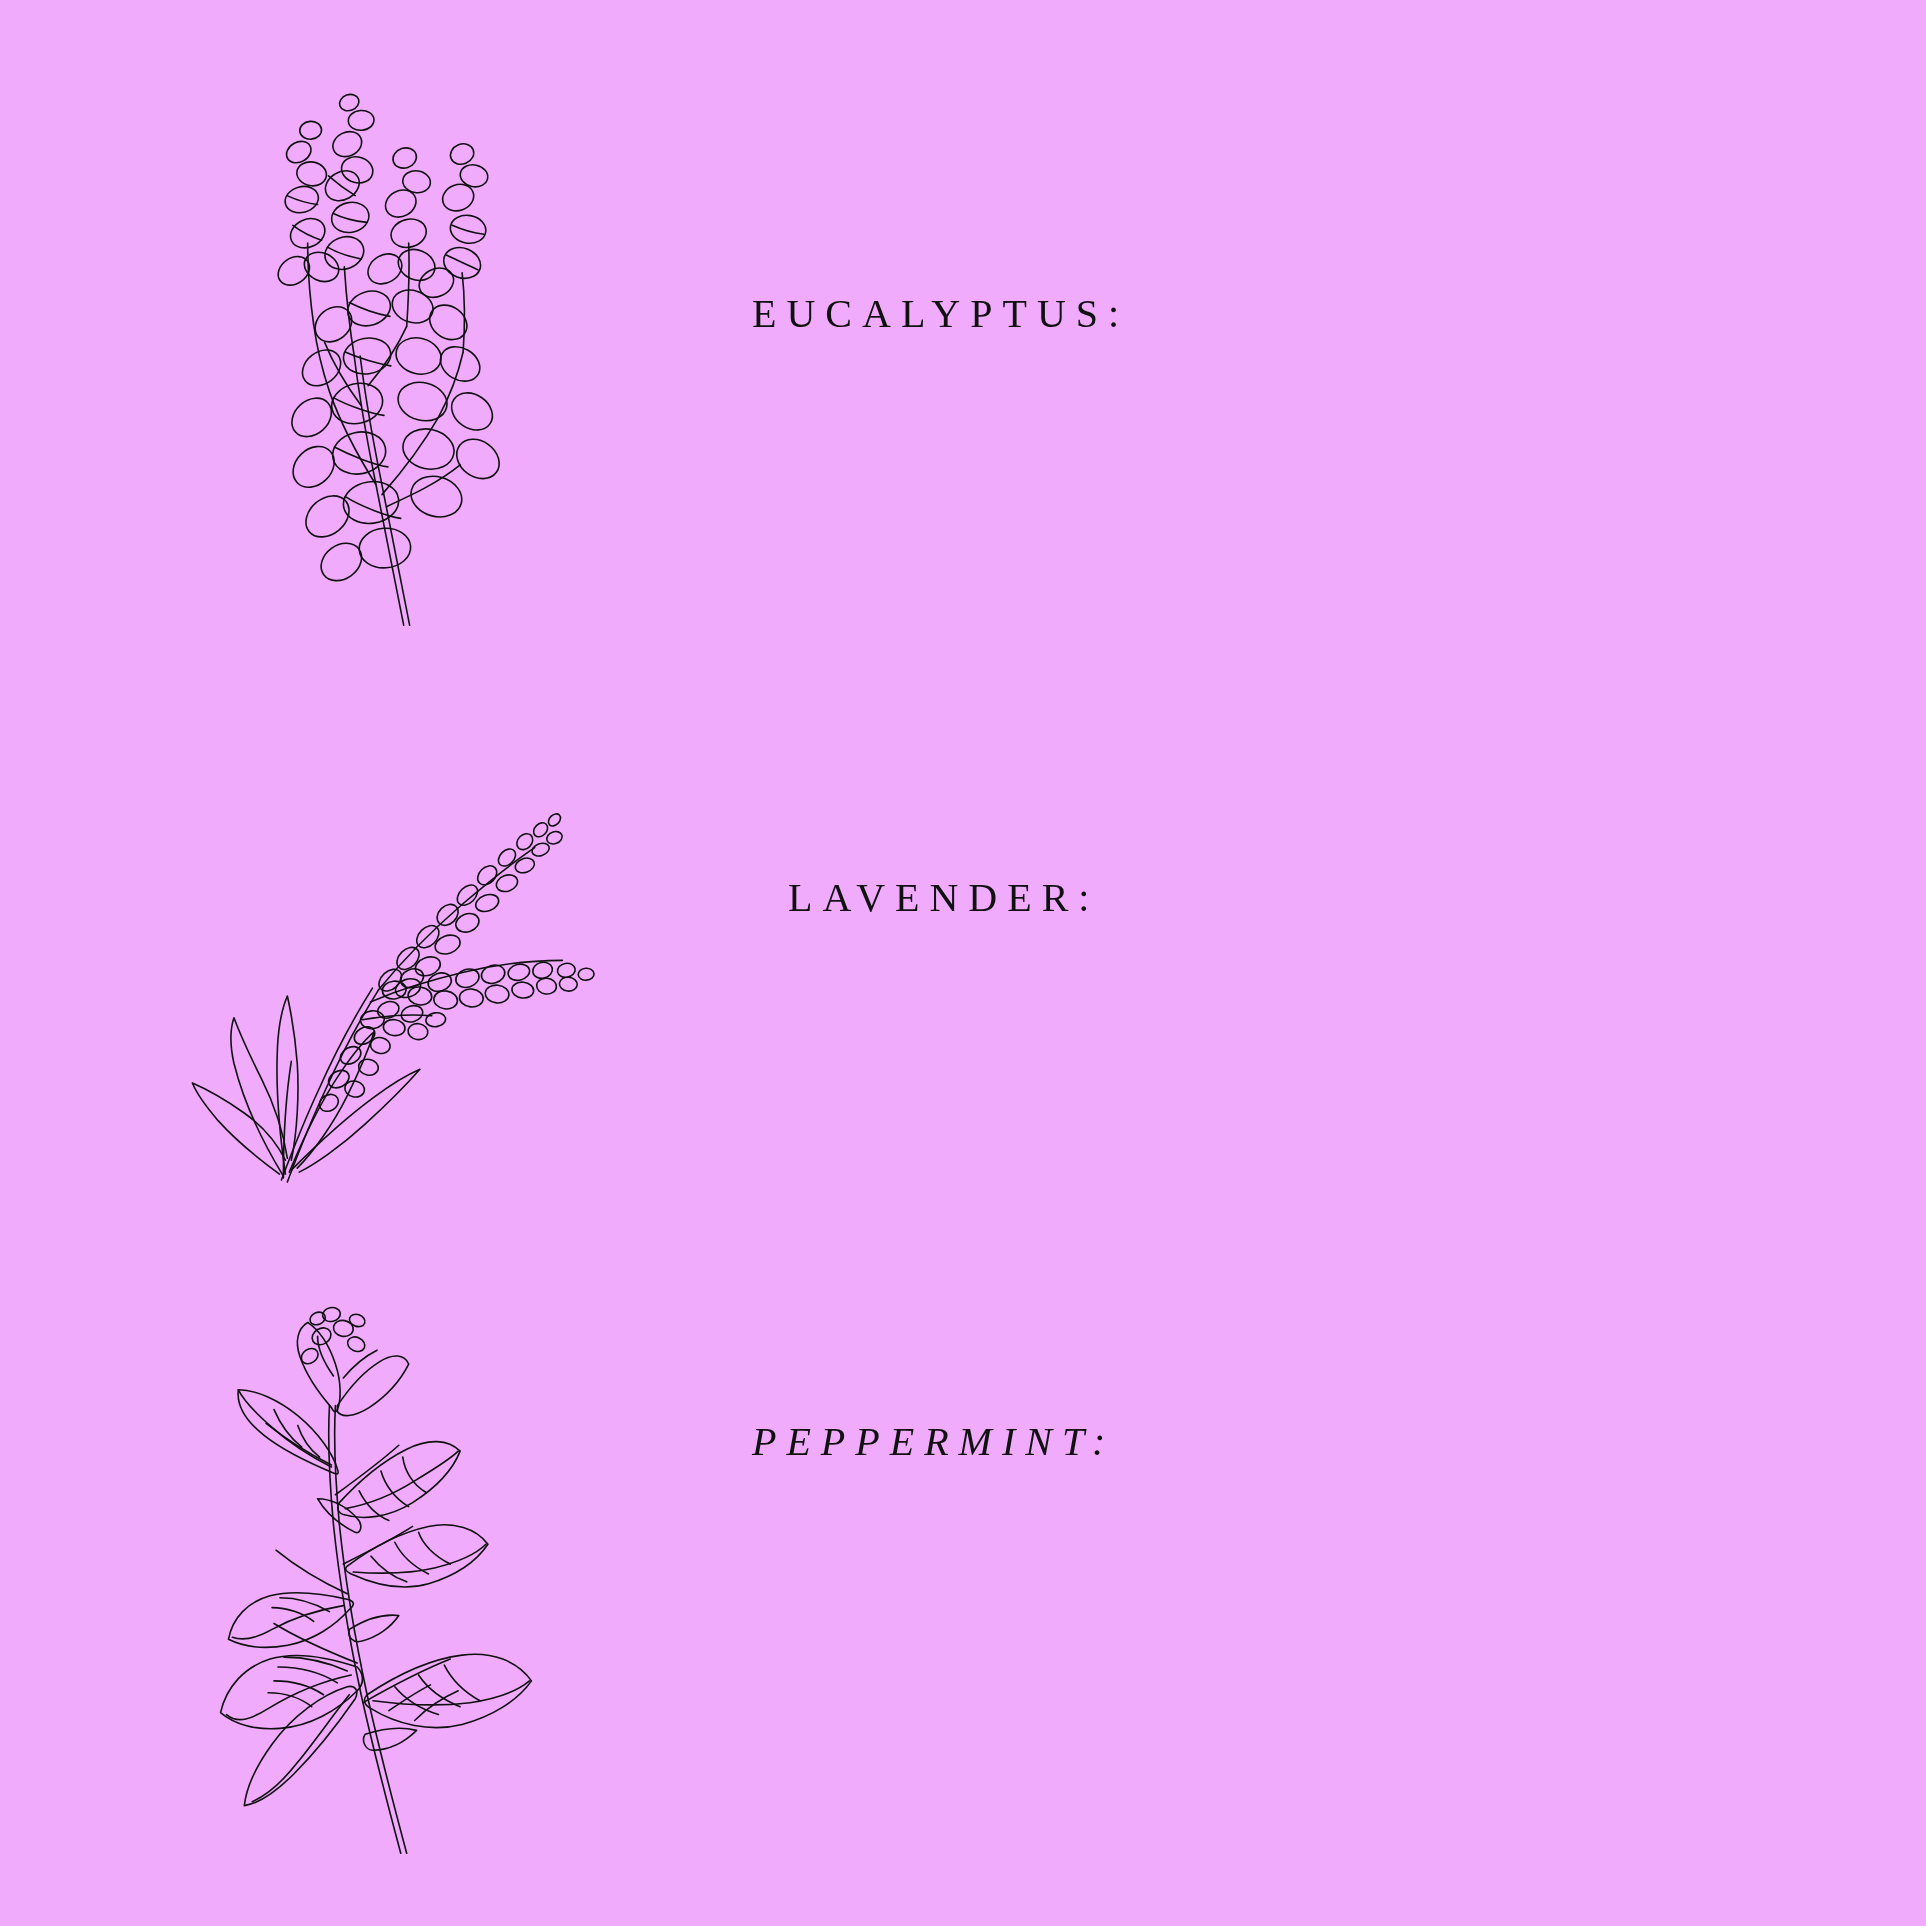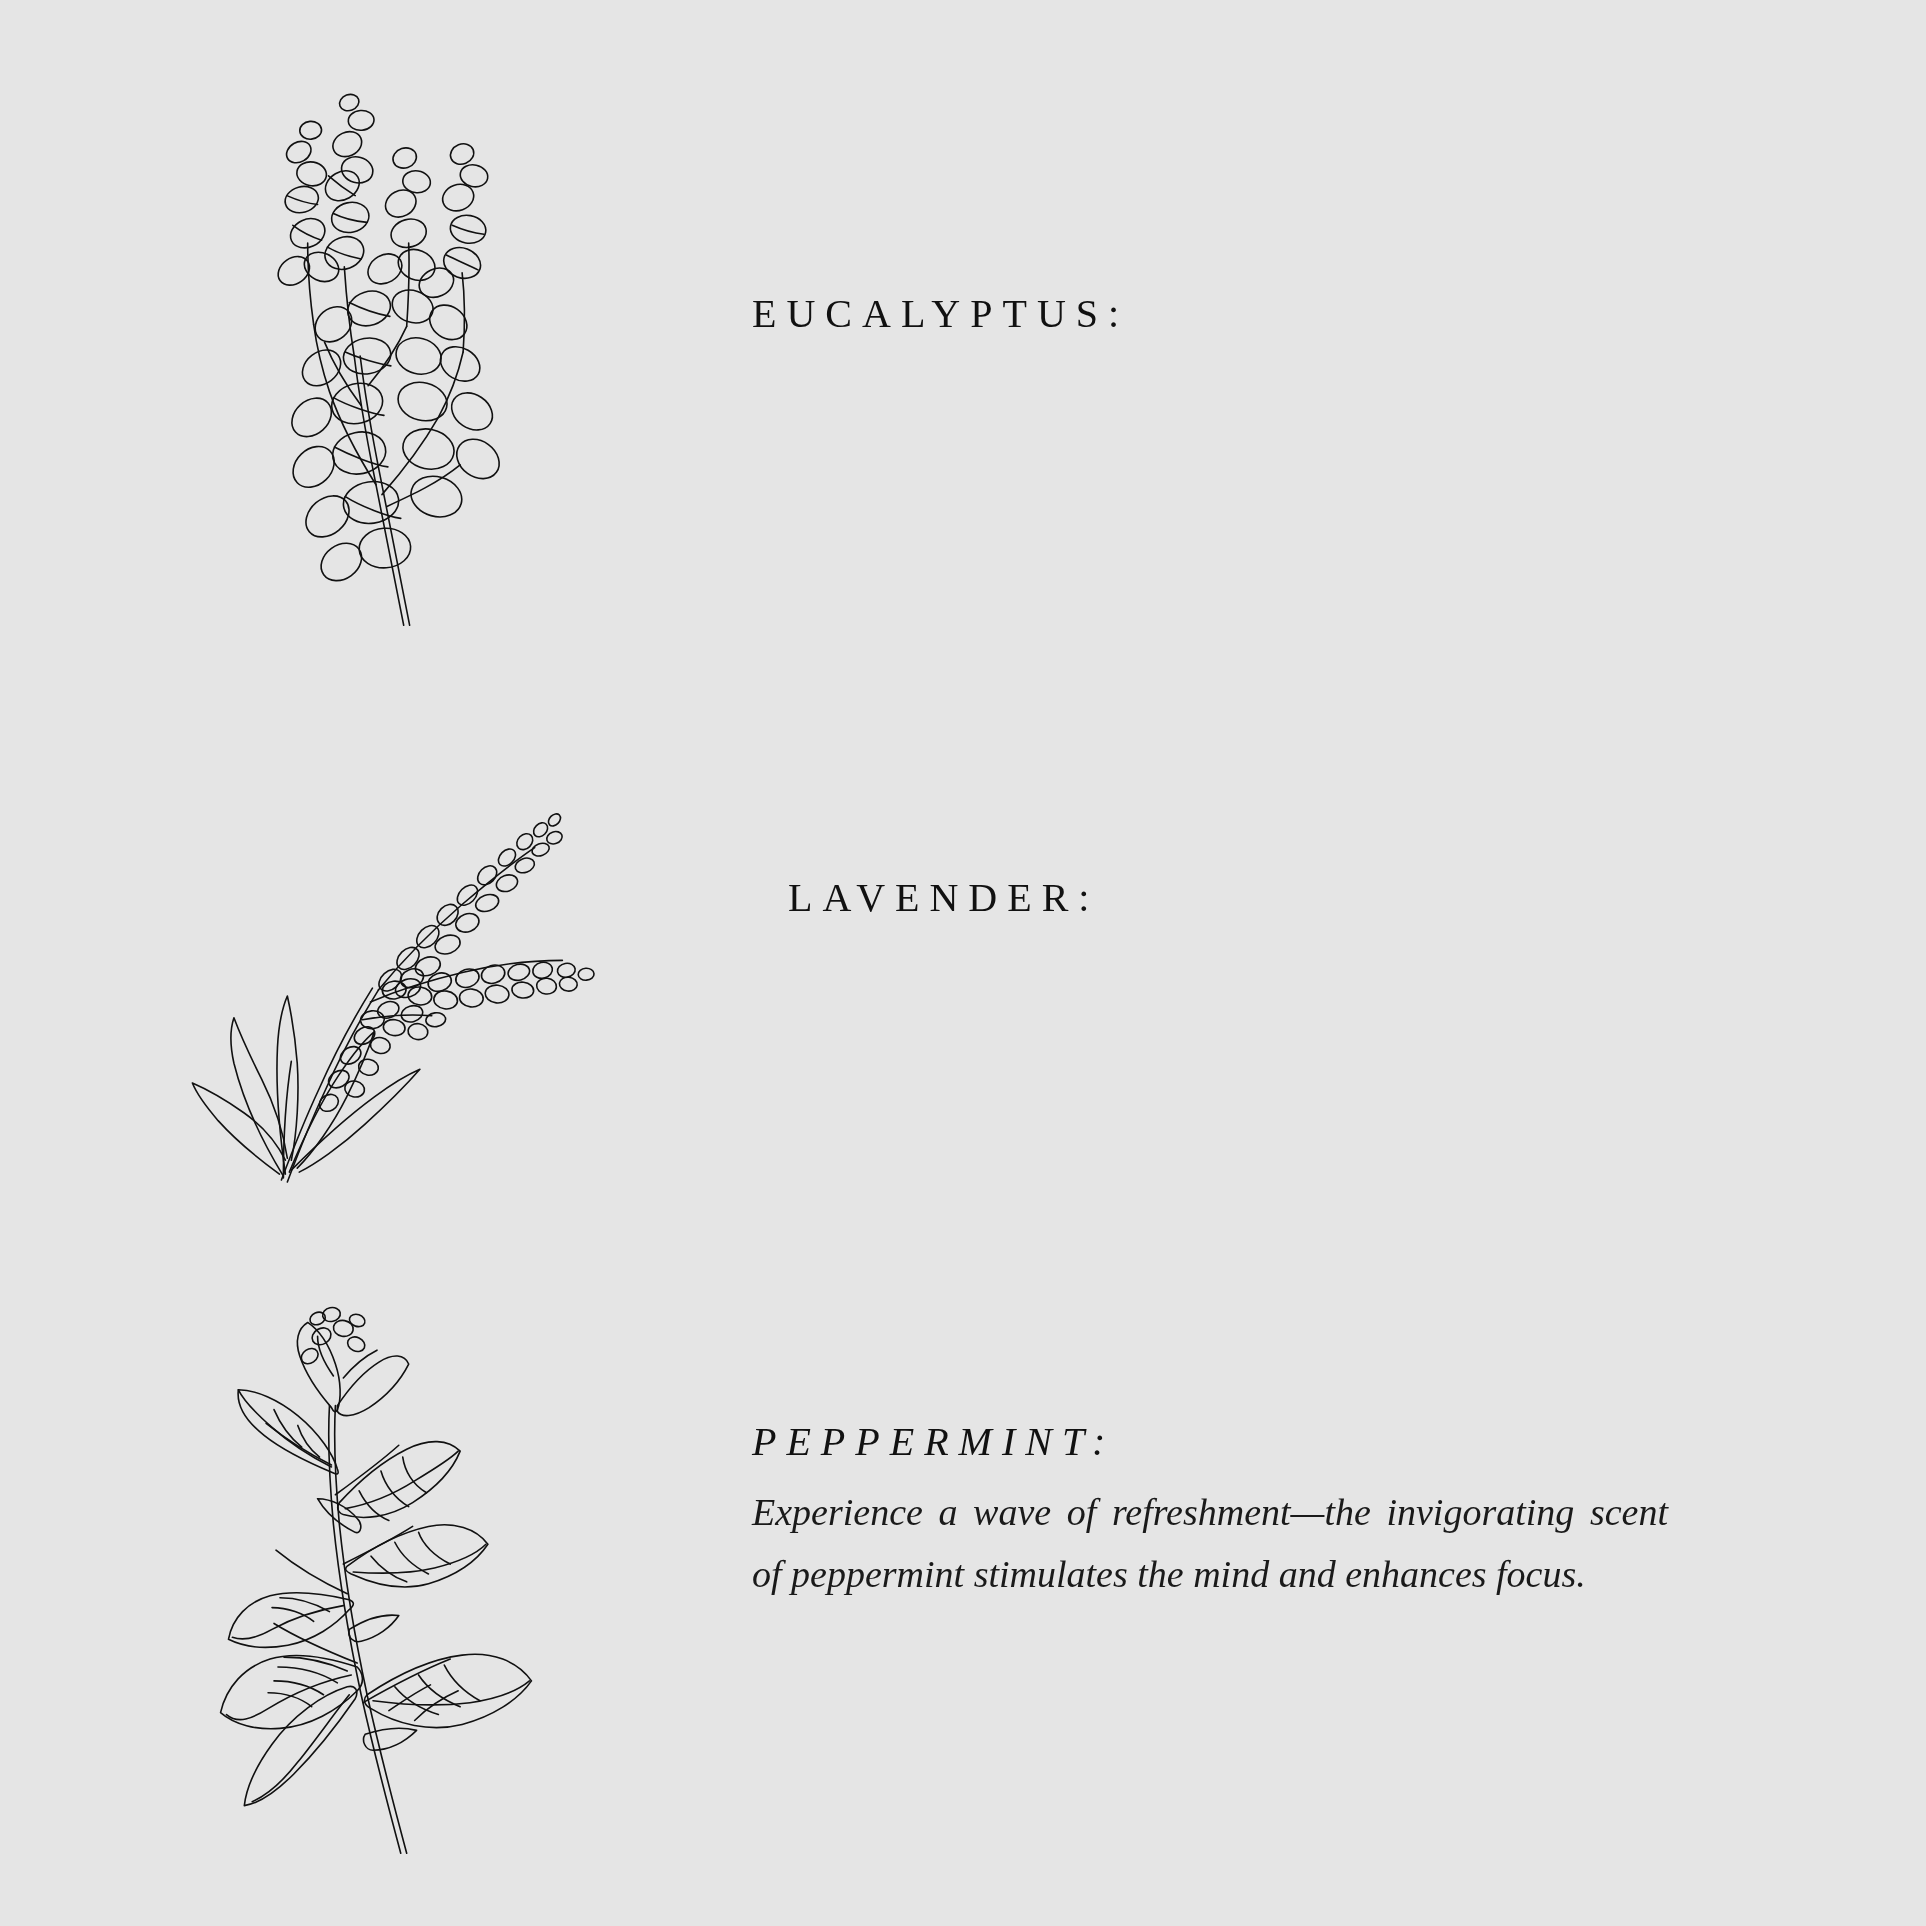--- a/index.html
+++ b/index.html
@@ -12,21 +12,21 @@
     height: 1927px;
     font-family: "Liberation Serif", serif;
     color: #1a1a1a;
     overflow: hidden;
   }
 
   .page {
     position: relative;
     width: 1927px;
     height: 1927px;
-    background: #e5e5e5;
+    background: #f0abfc;
   }
 
   .ingredient-row {
     position: absolute;
     display: flex;
     align-items: flex-start;
     left: 0;
     width: 1927px;
   }
 
@@ -337,18 +337,17 @@
           <ellipse cx="166" cy="52" rx="8" ry="6" transform="rotate(-24 166 52)"></ellipse>
 
           <path d="M198 366 C214 356 232 350 248 352 C240 364 226 374 210 378 C202 380 196 374 198 366 Z"></path>
           <path d="M204 268 C188 260 174 248 166 234 C180 234 196 242 206 254 C212 260 210 270 204 268 Z"></path>
           <path d="M214 472 C232 466 250 464 266 468 C254 480 238 488 222 488 C214 488 210 478 214 472 Z"></path>
         </g>
       </svg>
     </div>
     <div class="text-cell">
       <h2 class="ingredient-title">PEPPERMINT:</h2>
-      <p class="ingredient-desc">Experience a wave of refreshment—the invigorating scent of peppermint stimulates the mind and enhances focus.</p>
     </div>
   </div>
 
 </div>
 
 
 </body></html>

